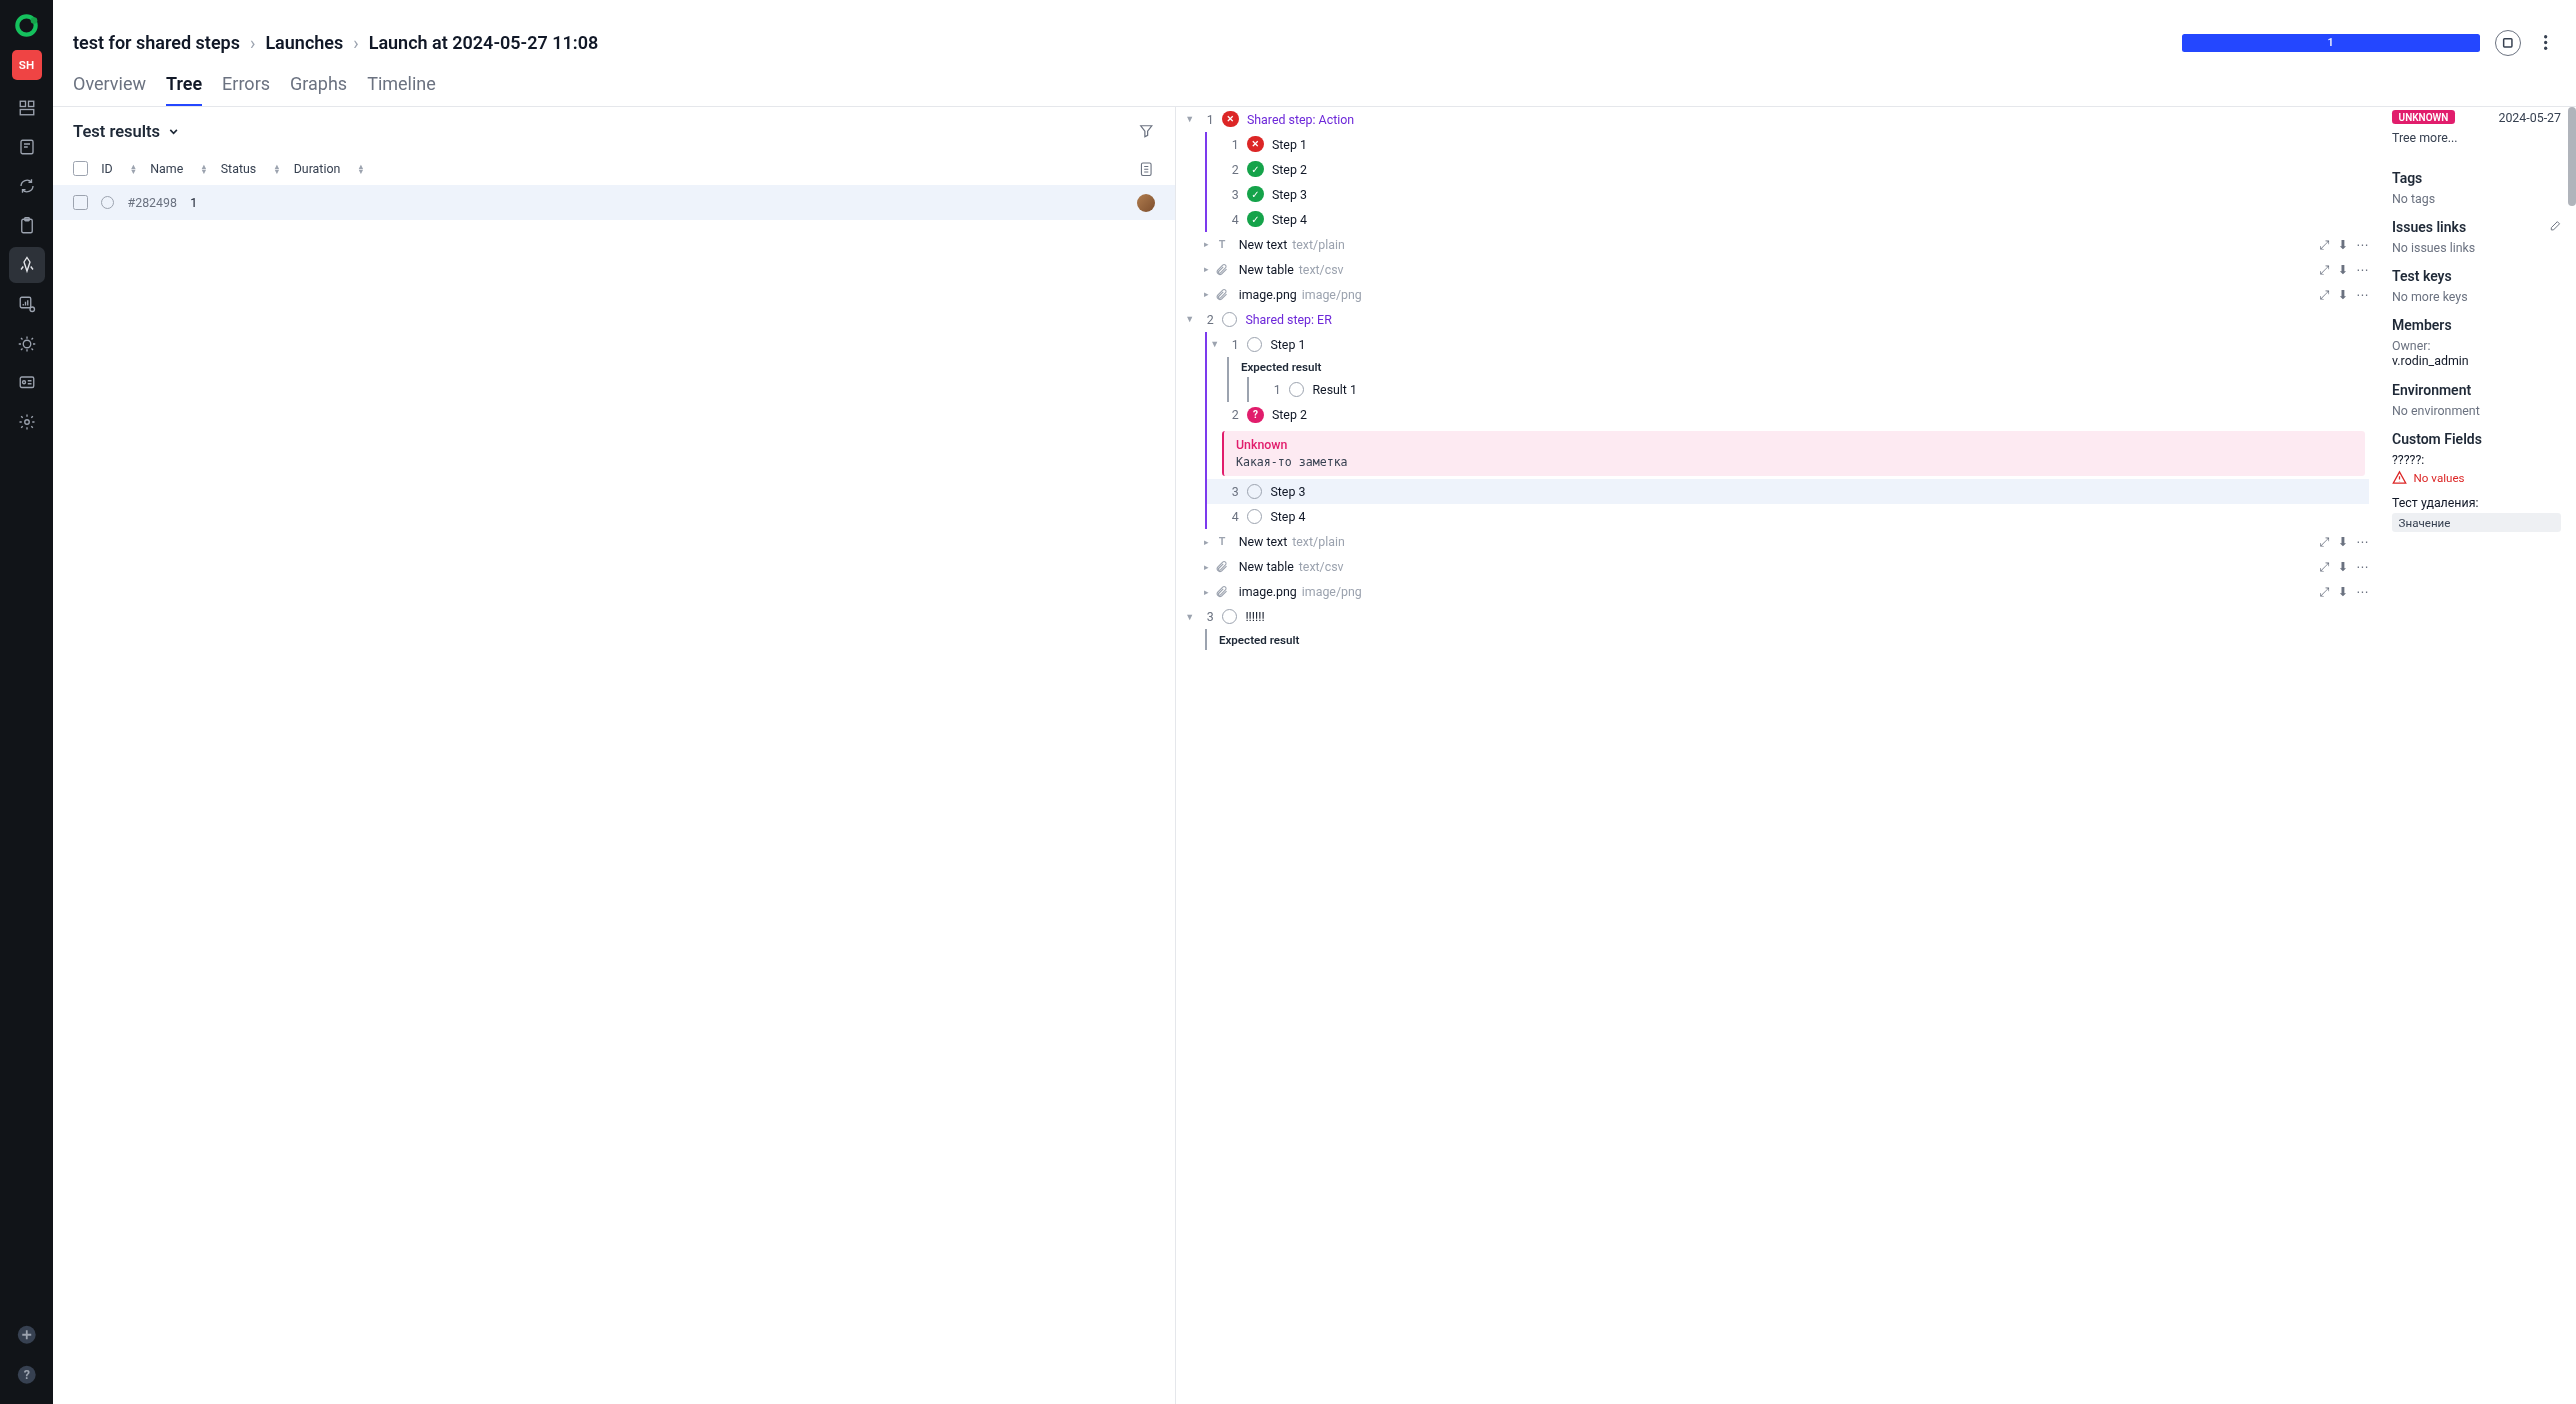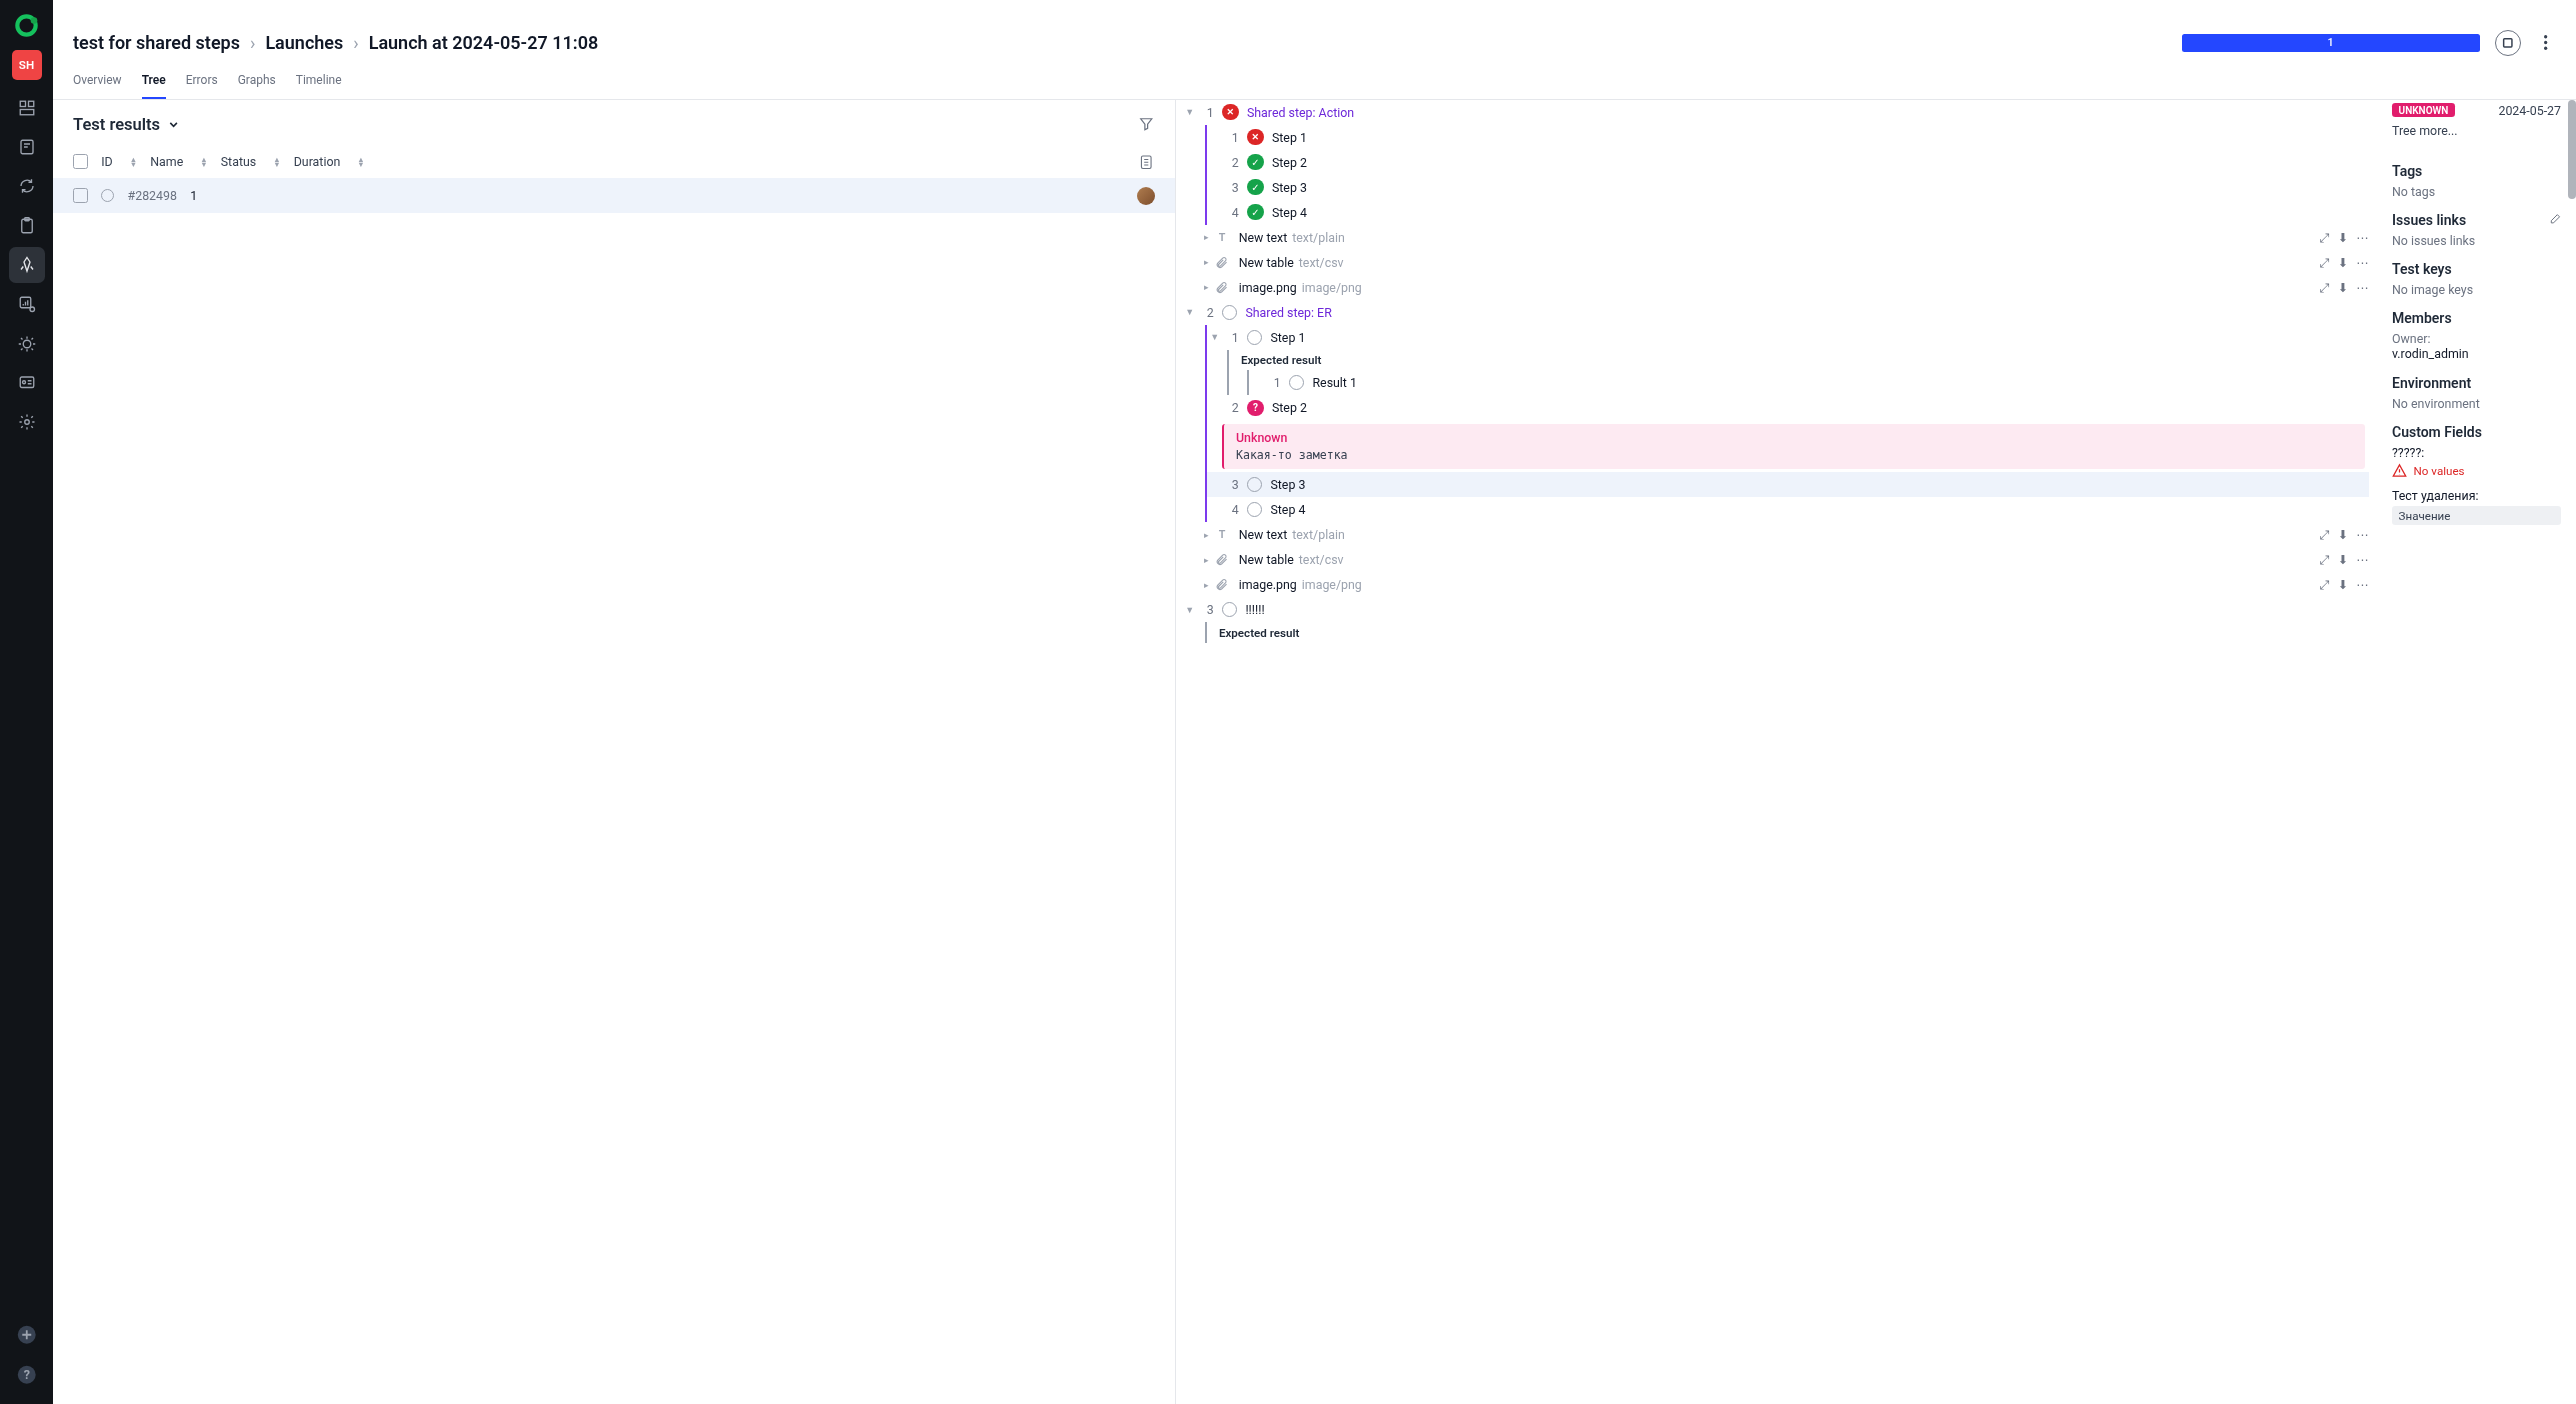--- a/index.html
+++ b/index.html
@@ -21,21 +21,21 @@
 .header { padding: 11.6px 20px 0 20px; border-bottom: 0.8px solid #e5e7eb; margin-top: 18px; }
 .header-top { display: flex; align-items: center; justify-content: space-between; margin-bottom: 10px; }
 .breadcrumb { display: flex; align-items: center; gap: 10px; font-size: 18px; font-weight: 600; color: #111827; }
 .breadcrumb-sep { color: #9ca3af; font-weight: 400; }
 .breadcrumb-link { color: #111827; cursor: pointer; }
 .header-right { display: flex; align-items: center; gap: 15px; }
 .progress { width: 298px; height: 18px; background: #2447ff; border-radius: 2.5px; color: #fff; display: flex; align-items: center; justify-content: center; font-size: 10.8px; font-weight: 500; }
 .icon-btn { width: 26.5px; height: 26.5px; border-radius: 50%; border: 1.2px solid #6b7280; display: flex; align-items: center; justify-content: center; cursor: pointer; color: #374151; }
 .more-btn { width: 20px; height: 26.5px; display: flex; align-items: center; justify-content: center; cursor: pointer; color: #374151; }
 .tabs { display: flex; gap: 20px; }
-.tab { padding: 6.6px 0 10px 0; color: #6b7280; font-size: 12px; cursor: pointer; border-bottom: 2.5px solid transparent; text-align: right; }
+.tab { padding: 6.6px 0 10px 0; color: #6b7280; font-size: 18px; cursor: pointer; border-bottom: 2.5px solid transparent; text-align: right; }
 .tab.active { color: #111827; font-weight: 600; border-bottom-color: #2447ff; }
 
 
 .content { flex: 1; display: flex; min-height: 0; }
 .panel-left { width: 44.5%; border-right: 0.8px solid #e5e7eb; display: flex; flex-direction: column; }
 .panel-mid { flex: 1; display: flex; flex-direction: column; min-width: 0; overflow-y: auto; padding-bottom: 16.5px; }
 .panel-right { width: 199px; display: flex; flex-direction: column; padding: 3.3px 15px 15px 15px; overflow-y: auto; position: relative; }
 .scrollbar-indicator { position: absolute; right: 0; top: 0; width: 8.3px; height: 99px; background: #b0b4bb; border-radius: 4.1px; }
 
 
@@ -461,21 +461,21 @@
             <span>Issues links</span>
             <span class="edit-icon">
               <svg width="13.2" height="13.2" viewBox="0 0 24 24" fill="none" stroke="currentColor" stroke-width="1.8">
                 <path d="M17 3l4 4-11 11H6v-4z"></path>
               </svg>
             </span>
           </div>
         <div class="section-v">No issues links</div>
 
         <div class="section-h">Test keys</div>
-        <div class="section-v">No image keys</div>
+        <div class="section-v">No more keys</div>
 
         <div class="section-h">Members</div>
         <div class="section-v">Owner:</div>
         <div class="section-v" style="color:#111827">v.rodin_admin</div>
 
         <div class="section-h">Environment</div>
         <div class="section-v">No environment</div>
 
         <div class="section-h">Custom Fields</div>
         <div class="section-v" style="color:#111827">?????:</div>

